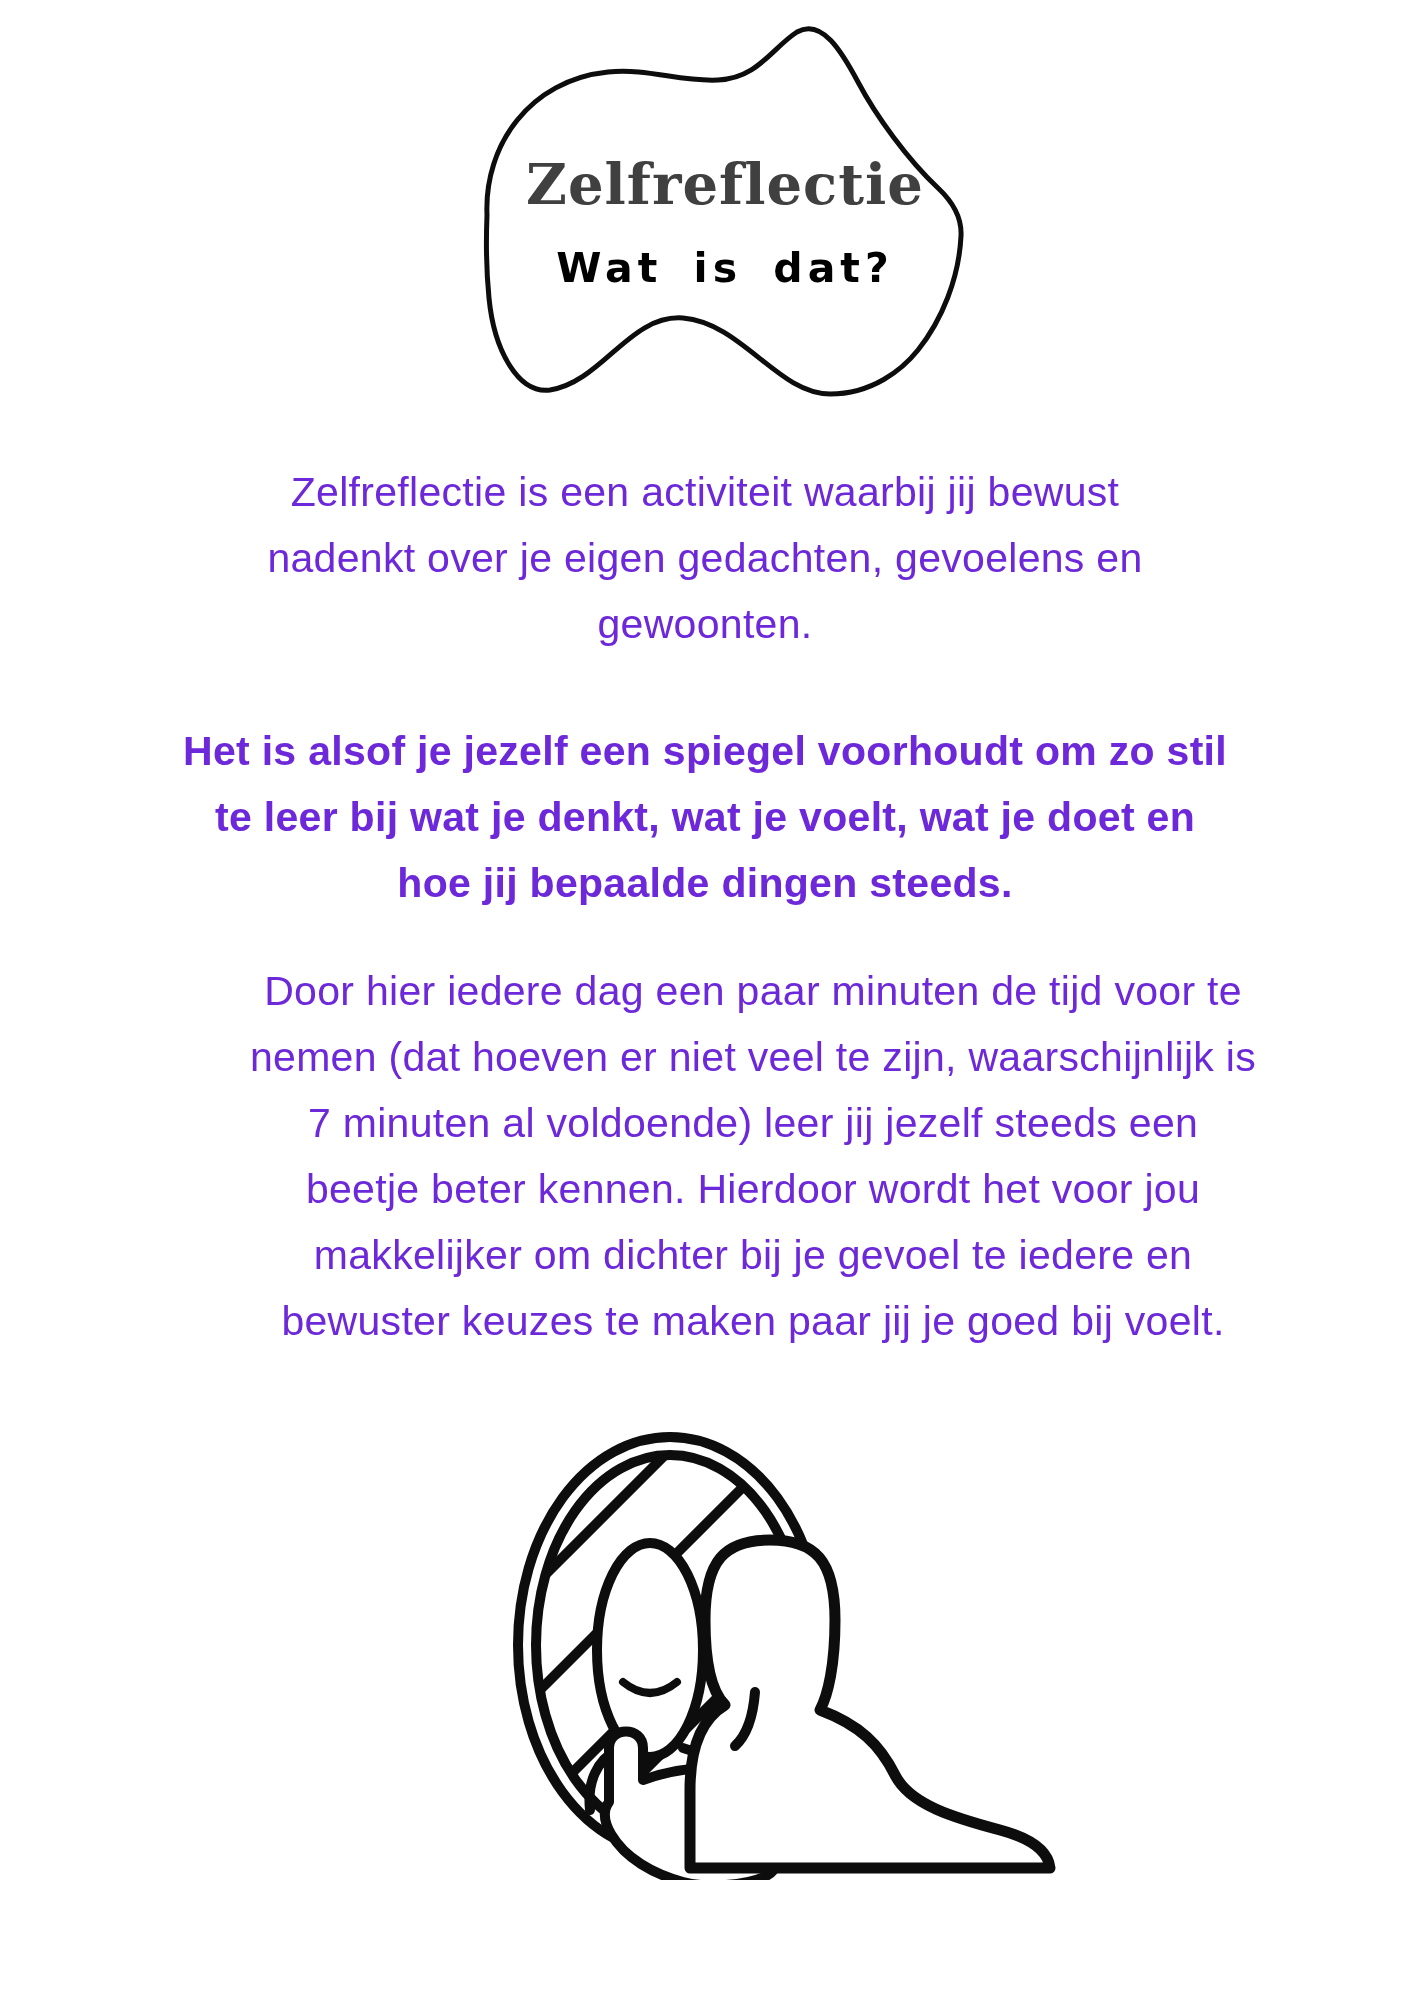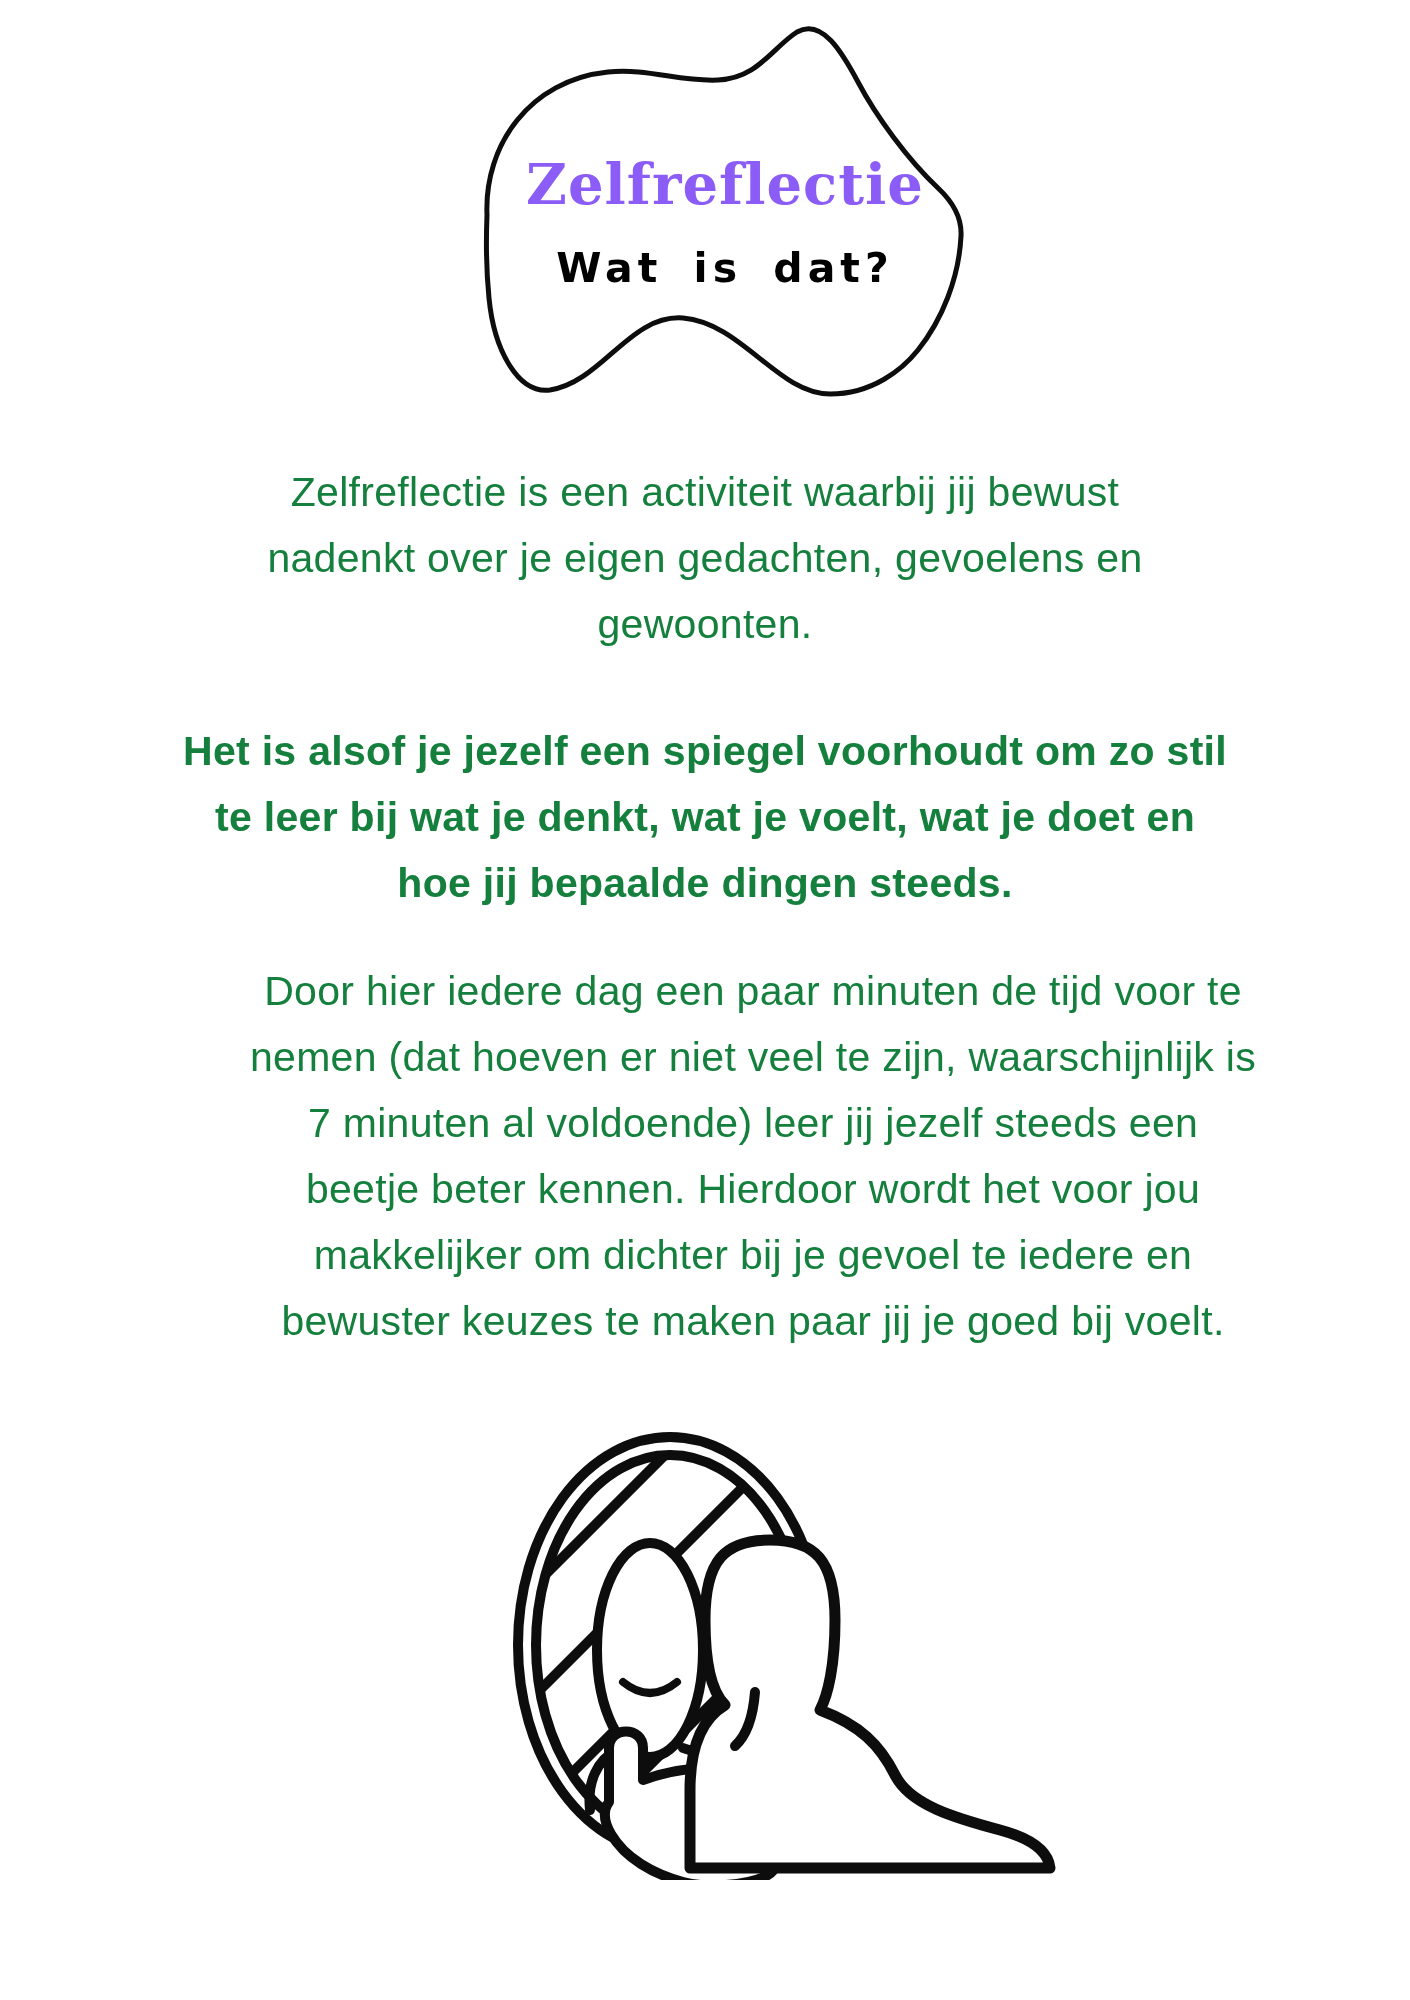--- a/index.html
+++ b/index.html
@@ -5,30 +5,30 @@
   html,body{margin:0;padding:0;}
   body{
     width:1410px;height:2000px;position:relative;background:#ffffff;
     font-family:"Liberation Sans",sans-serif;color:#111111;overflow:hidden;
   }
   .blob-wrap{position:absolute;left:480px;top:20px;width:490px;height:380px;}
   .blob-wrap svg{position:absolute;left:0;top:0;}
   .blob-title{
     position:absolute;left:0;right:0;top:136px;text-align:center;
     font-family:"DejaVu Serif","Liberation Serif",serif;
-    font-weight:bold;font-size:56px;line-height:1;letter-spacing:1px;color:#8b5cf6;
+    font-weight:bold;font-size:56px;line-height:1;letter-spacing:1px;color:#404040;
   }
   .blob-subtitle{
     position:absolute;left:0;right:0;top:228px;text-align:center;
     font-family:"DejaVu Sans",sans-serif;
     font-weight:bold;font-size:41px;line-height:1;letter-spacing:5px;word-spacing:12px;color:#000000;
   }
   .para{
     position:absolute;left:0;width:100%;text-align:center;
-    font-size:41px;line-height:66px;letter-spacing:0.3px;color:#15803d;
+    font-size:41px;line-height:66px;letter-spacing:0.3px;color:#6d28d9;
   }
   .para-1{top:459px;}
   .para-2{top:718px;font-weight:bold;}
   .para-3{top:958px;margin-left:48px;}
   .illus-wrap{position:absolute;left:505px;top:1430px;width:560px;height:450px;}
   .stroke{fill:none;stroke:#0d0d0d;stroke-linecap:round;stroke-linejoin:round;}
   .whitefill{fill:#ffffff;stroke:#0d0d0d;stroke-linecap:round;stroke-linejoin:round;}
 </style>
 </head>
 <body>

